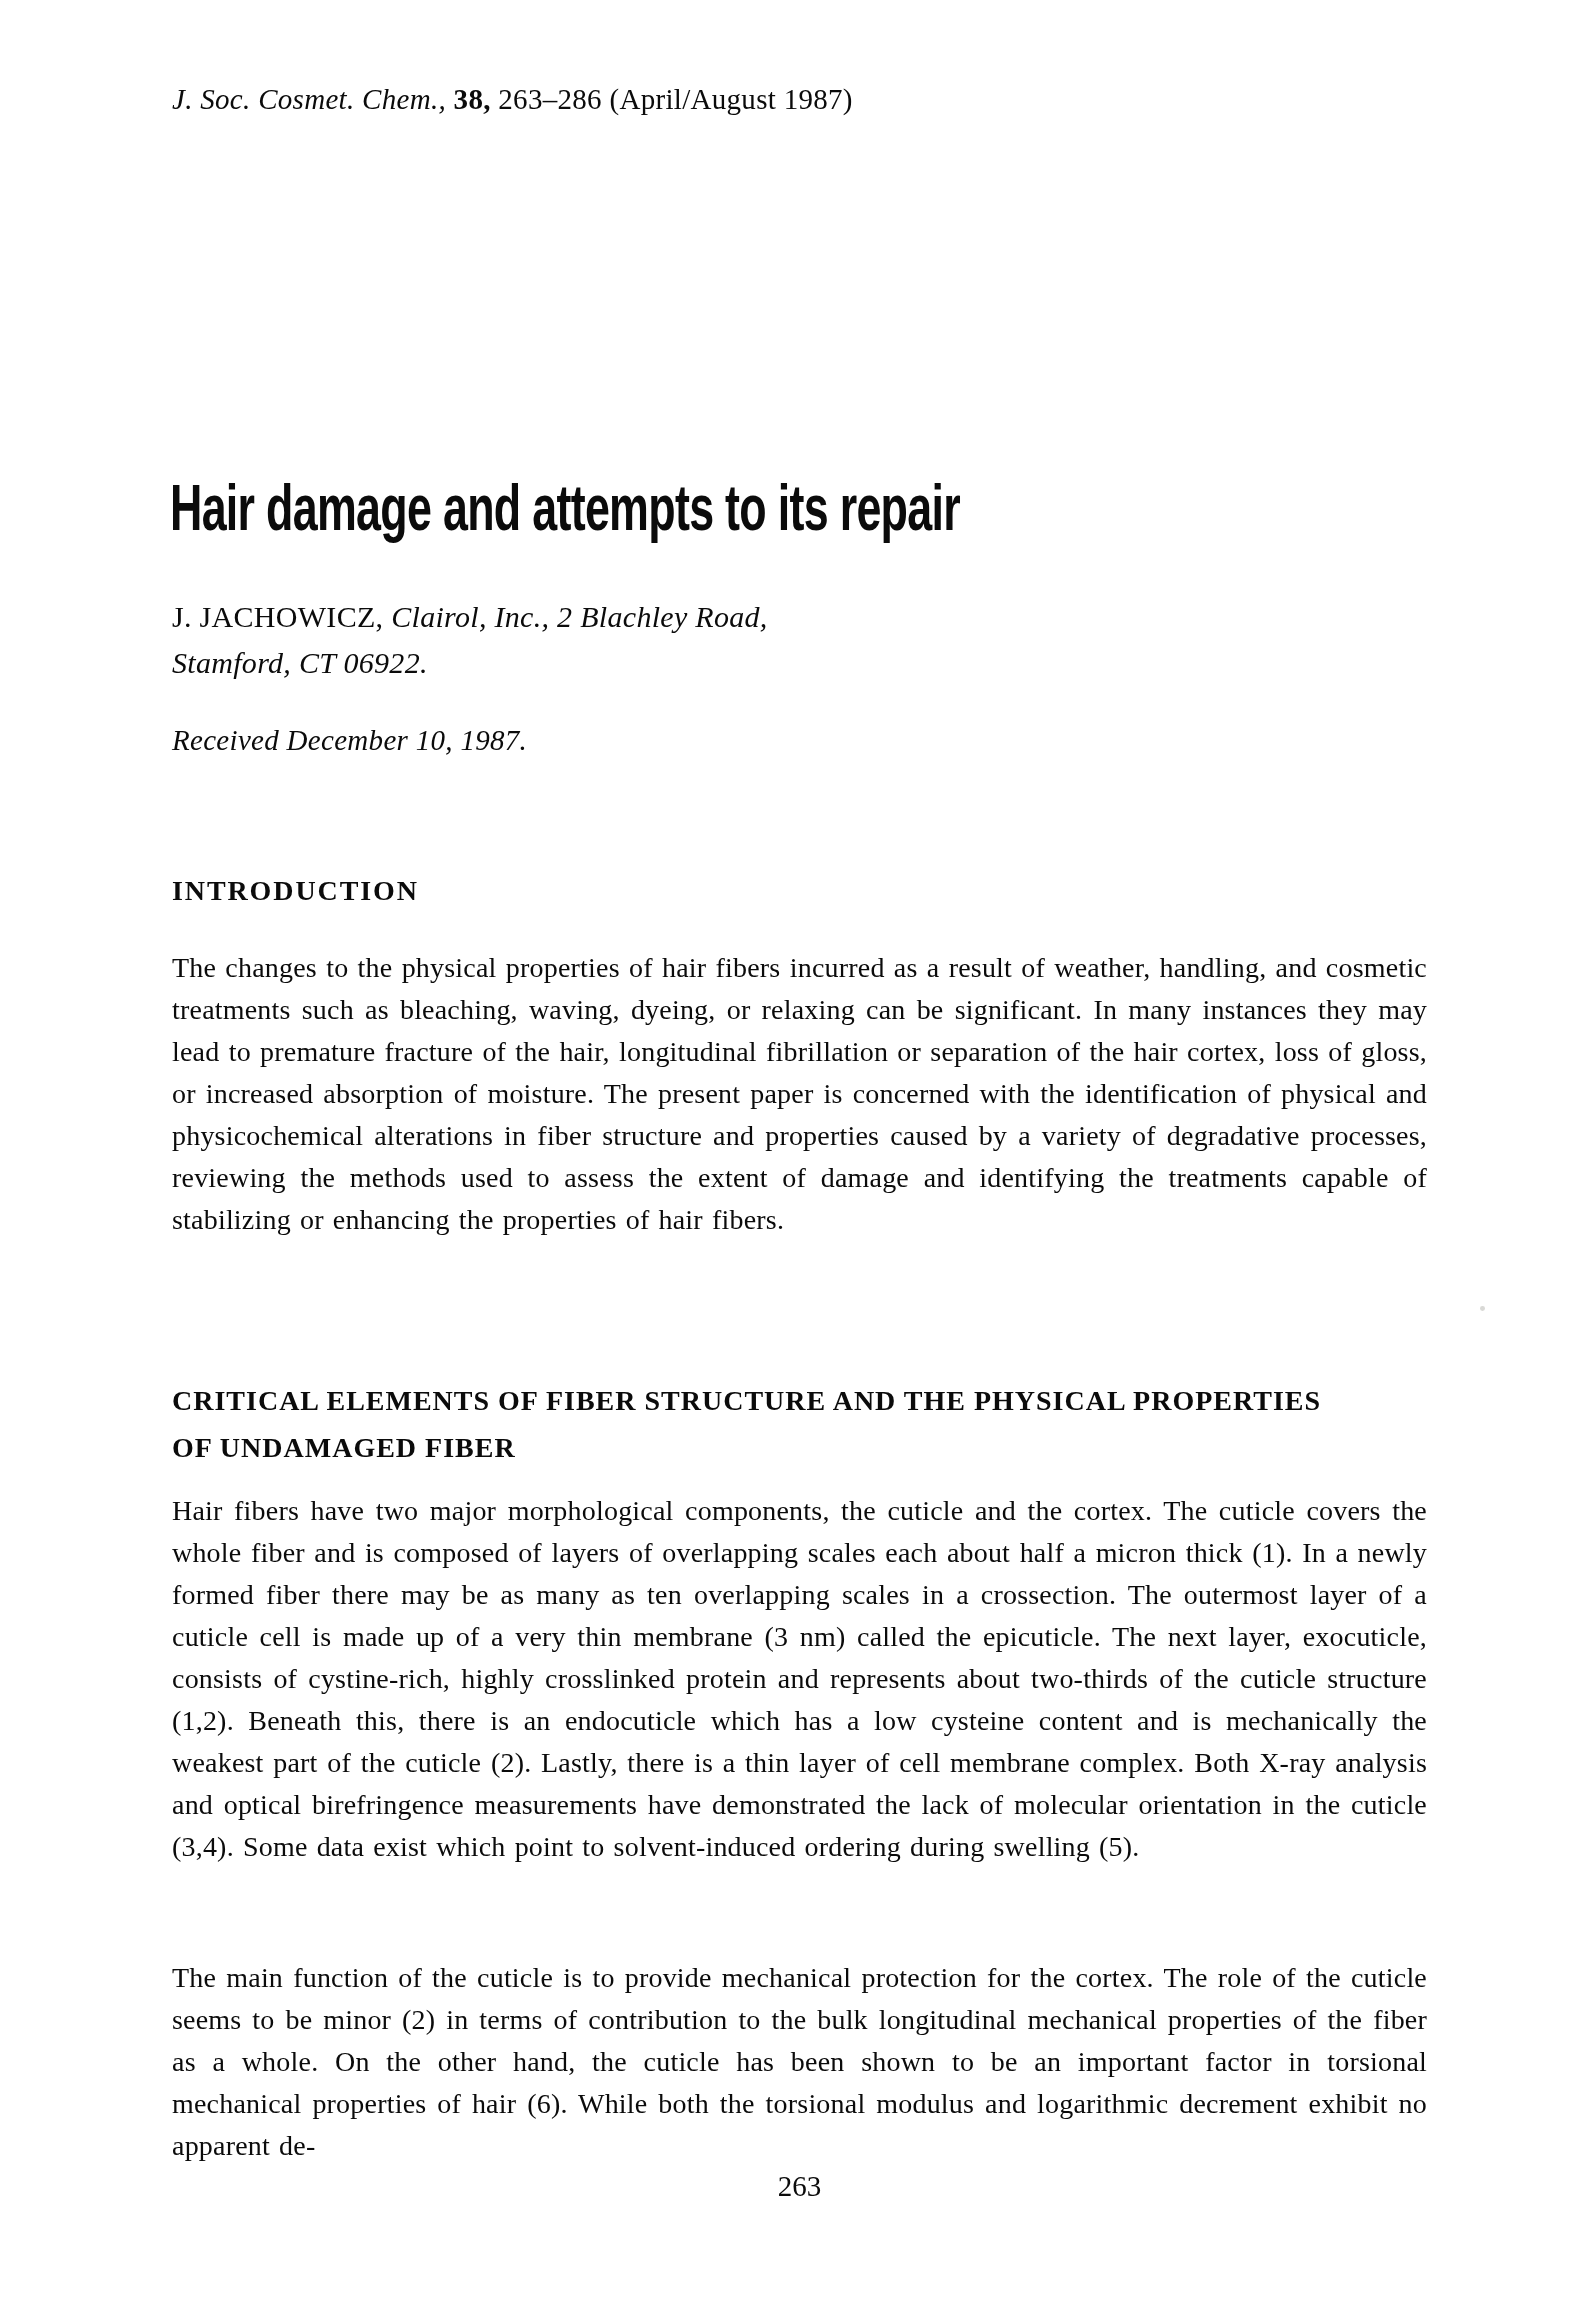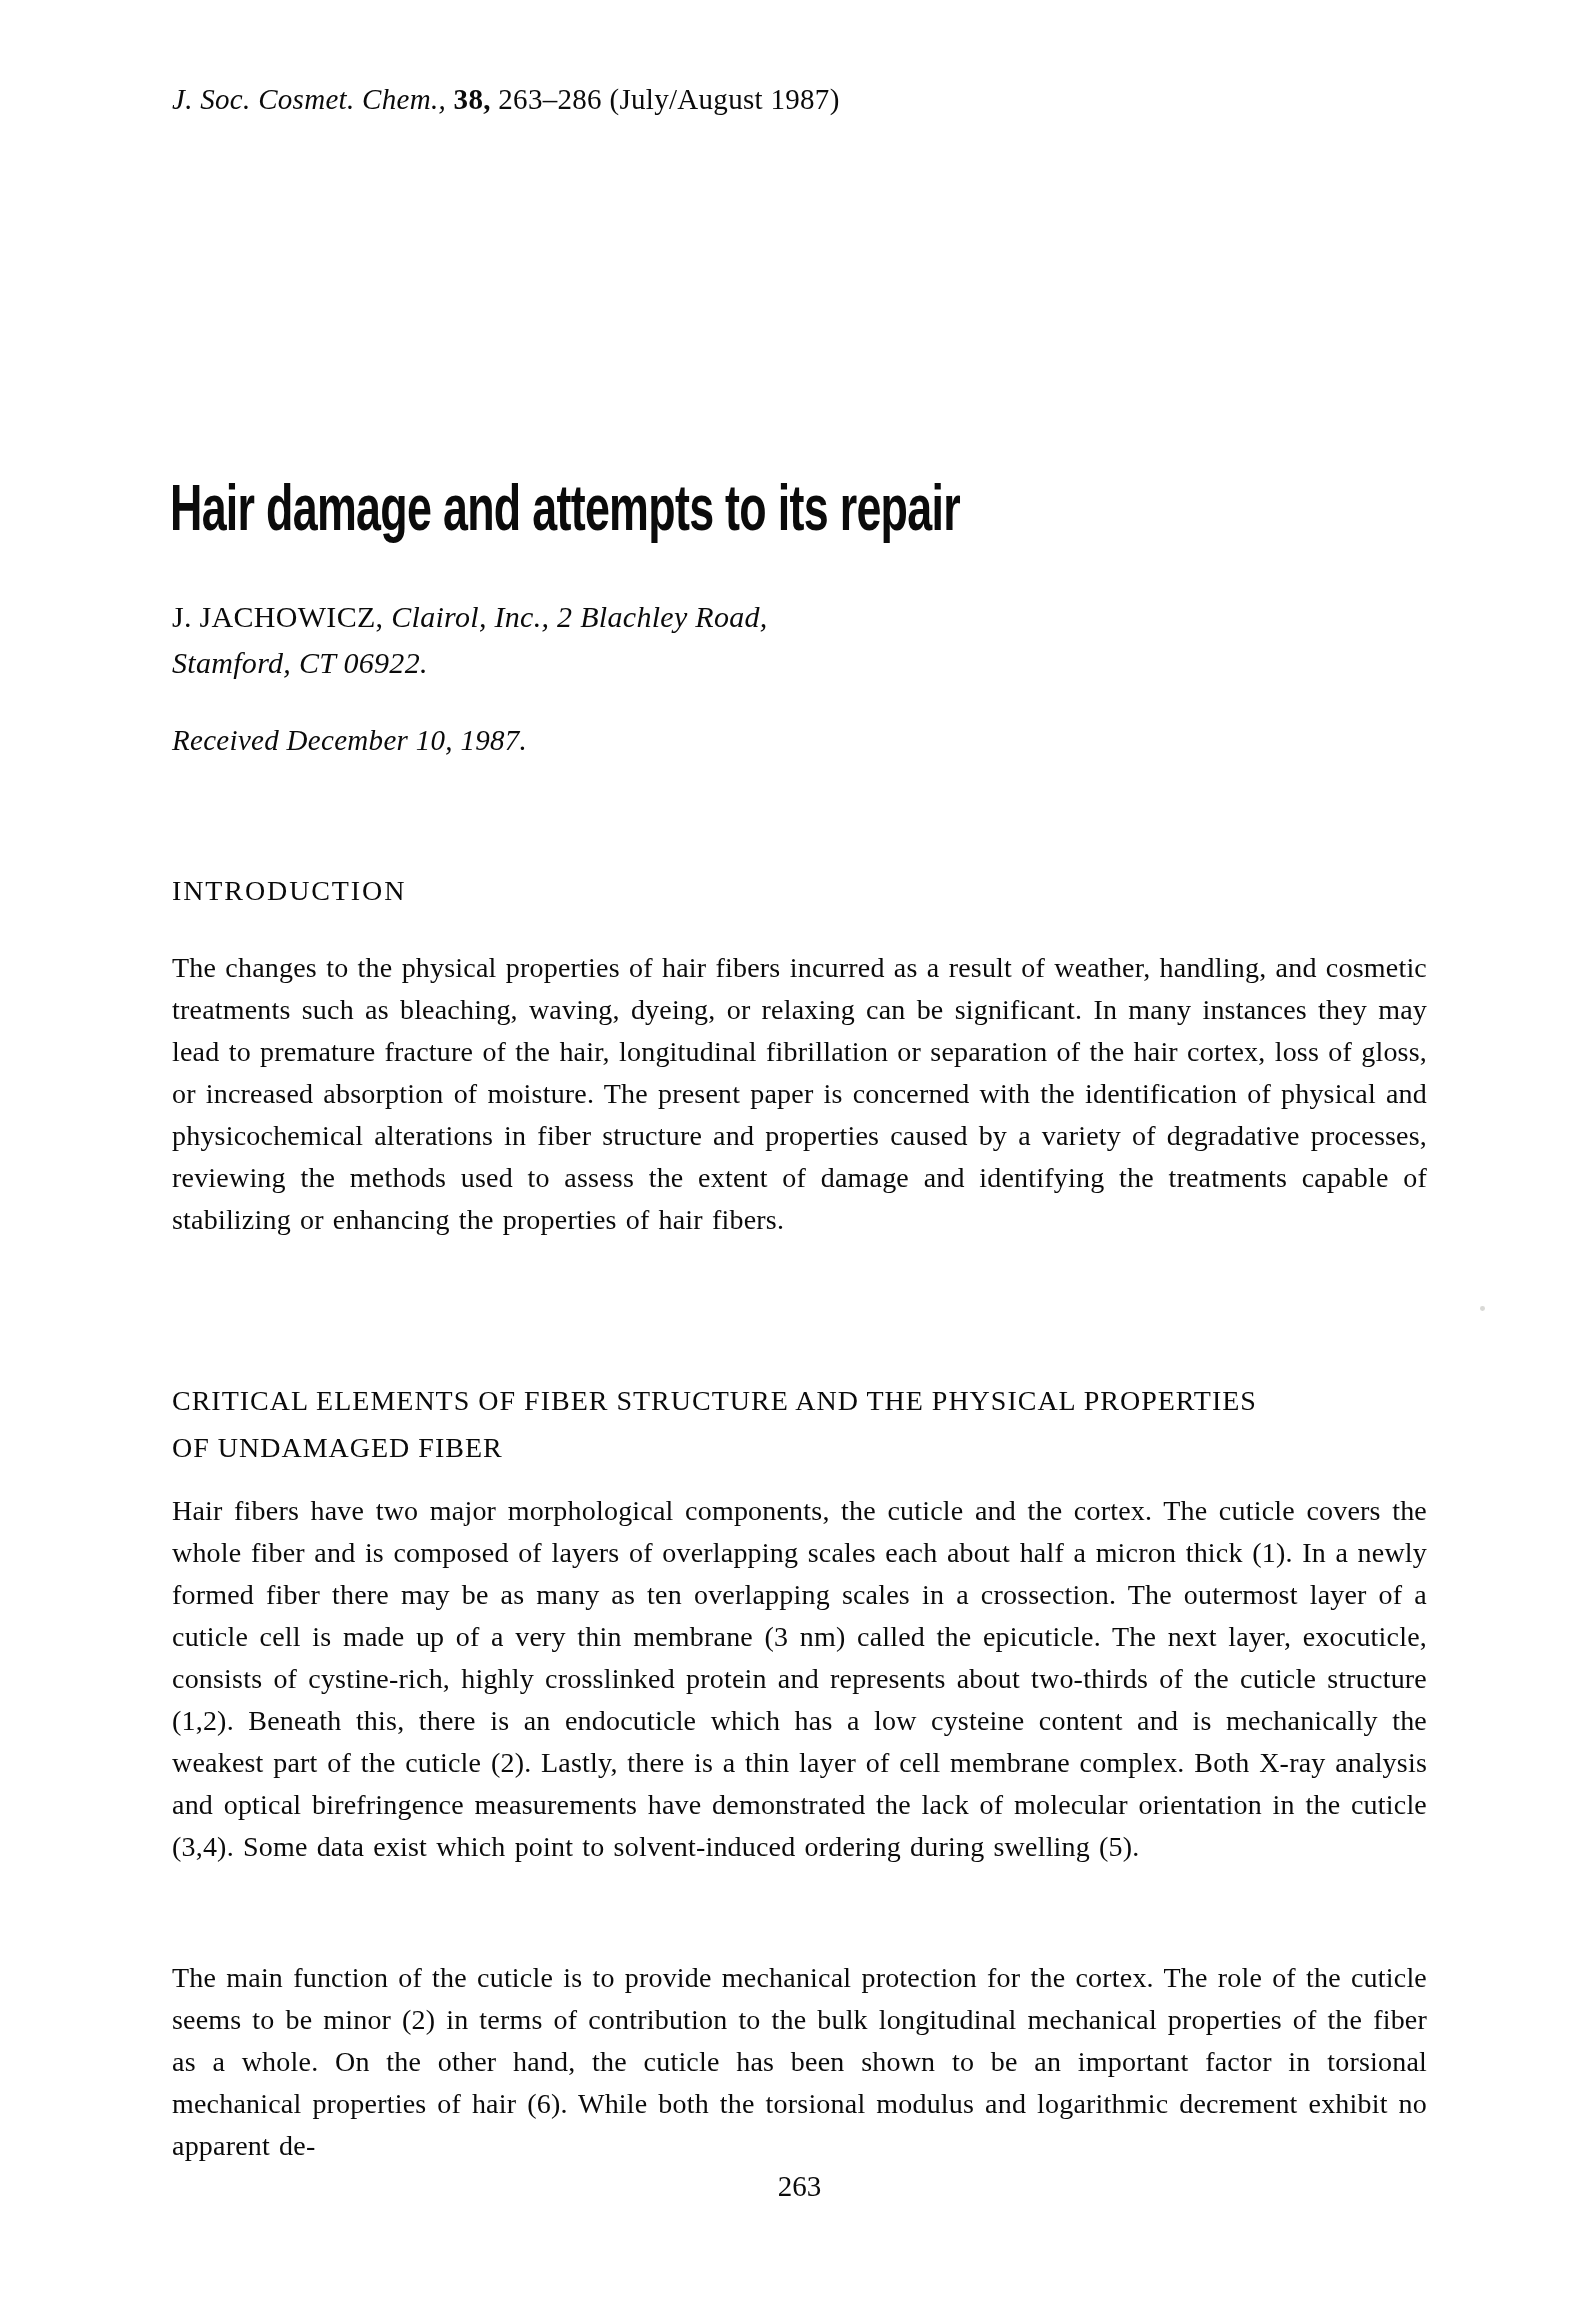--- a/index.html
+++ b/index.html
@@ -60,21 +60,21 @@
     left: 172px; top: 724px;
     font-size: 29px;
     font-style: italic;
     letter-spacing: 0.3px;
   }
 
   
   .section-heading {
     position: absolute;
     left: 172px;
-    font-weight: normal;
+    font-weight: bold;
     font-size: 28px;
     line-height: 47px;
     letter-spacing: 1px;
   }
   .heading-introduction { top: 844px; letter-spacing: 1.9px; }
   .heading-critical { top: 1354px; width: 1284px; }
 
   
   .body-paragraph {
     position: absolute;
@@ -111,21 +111,21 @@
 </style>
 </head>
 <body>
 
 <div class="page">
 
   <div class="journal-header">
     <span class="jname">J. Soc. Cosmet. Chem.,</span>
     <span class="jvol">38,</span>
     <span class="jpages">263–286</span>
-    <span class="jissue">(July/August 1987)</span>
+    <span class="jissue">(April/August 1987)</span>
   </div>
 
   <h1 class="article-title">Hair damage and attempts to its repair</h1>
 
   <div class="author-block">
     <span class="author-name">J. JACHOWICZ,</span>
     <span class="affiliation">Clairol, Inc., 2 Blachley Road, Stamford, CT 06922.</span>
   </div>
 
   <div class="received-line">Received December 10, 1987.</div>

